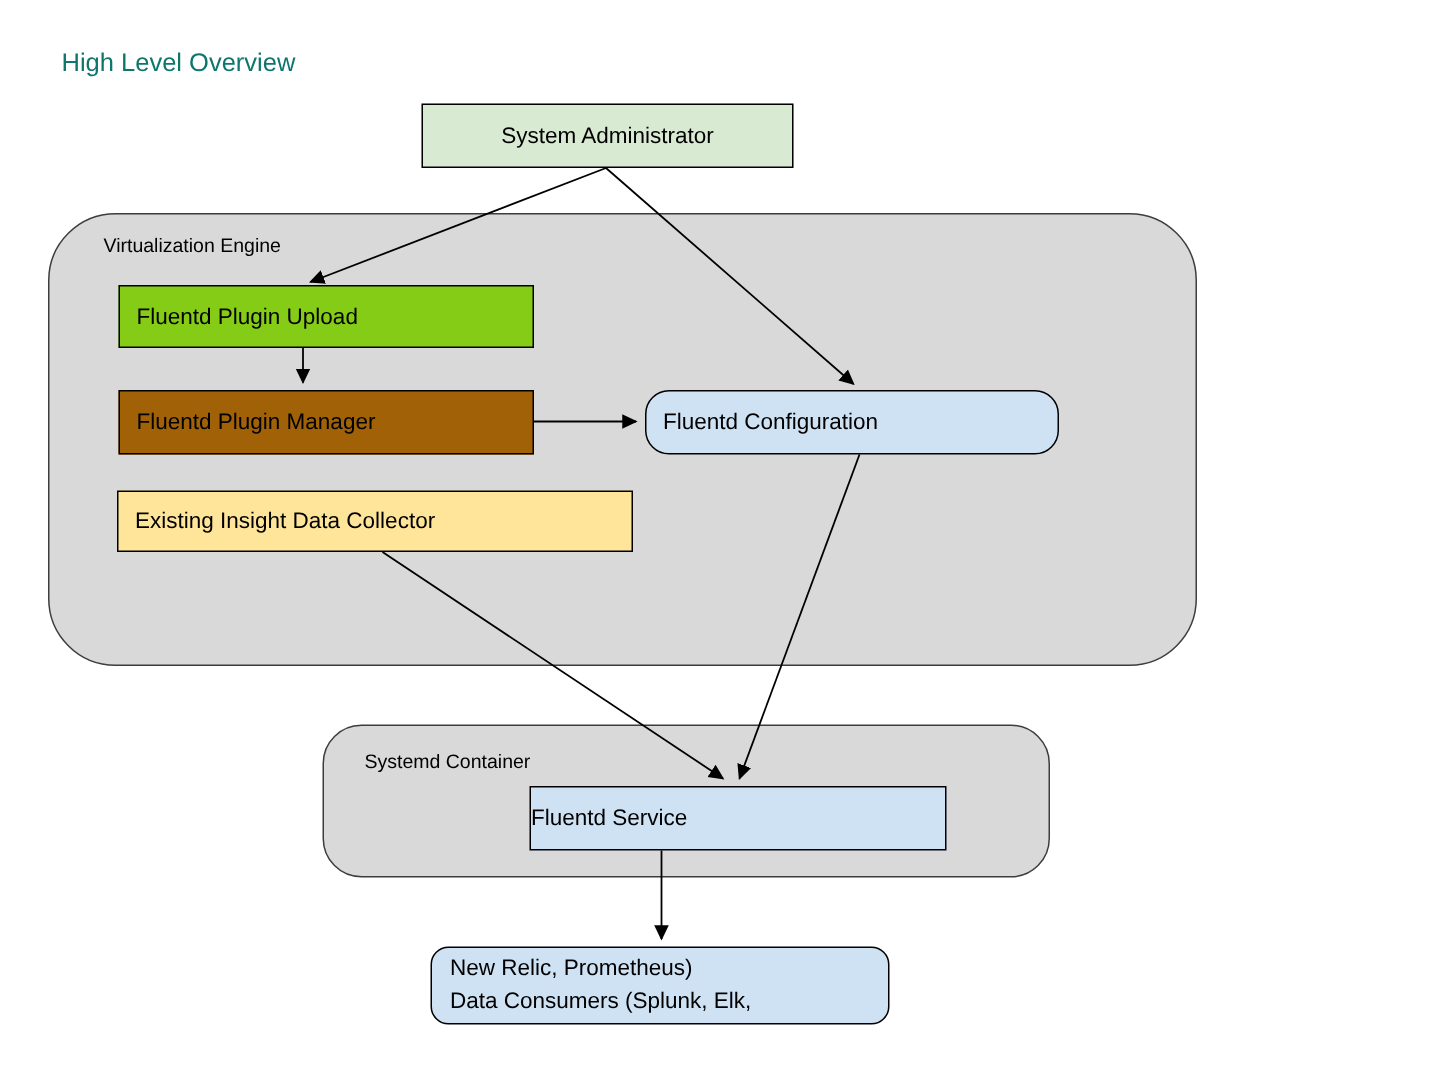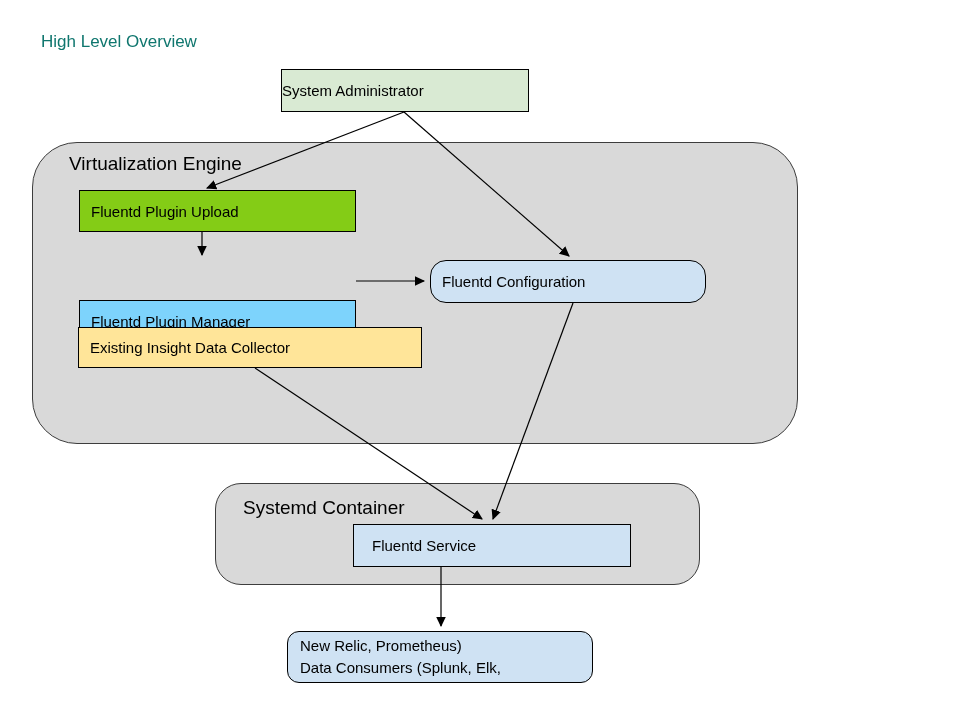--- a/index.html
+++ b/index.html
@@ -24,56 +24,56 @@
     color: #0f766e;
   }
   .container {
     position: absolute;
     background: #d9d9d9;
     border: 1px solid #3d3d3d;
     box-sizing: border-box;
   }
   .container-label {
     position: absolute;
-    font-size: 19px;
+    font-size: 13px;
     line-height: 19px;
     color: #000;
     white-space: nowrap;
   }
   .node {
     position: absolute;
     border: 1px solid #000;
     box-sizing: border-box;
     display: flex;
     align-items: center;
     font-size: 15px;
     line-height: 19px;
     color: #000;
     white-space: nowrap;
   }
-  .node.centered { justify-content: flex-start; }
+  .node.centered { justify-content: center; }
   .node.padded   { padding-left: 11px; }
 
   #virtualization-engine {
     left: 32px; top: 142px;
     width: 766px; height: 302px;
     border-radius: 45px;
   }
   #systemd-container {
     left: 199px; top: 483px;
     width: 485px; height: 102px;
     border-radius: 26px;
     margin-left: 16px;
   }
   #node-system-administrator { left: 281px; top: 69px;  width: 248px; height: 43px; }
   #node-fluentd-plugin-upload { left: 79px; top: 190px; width: 277px; height: 42px; }
   #node-fluentd-plugin-manager { left: 79px; top: 260px; width: 277px; height: 43px; }
   #node-fluentd-configuration { left: 430px; top: 260px; width: 276px; height: 43px; }
   #node-existing-insight-data-collector { left: 78px; top: 327px; width: 344px; height: 41px; }
-  #node-fluentd-service { left: 353px; top: 524px; width: 278px; height: 43px; padding-left: 18px; }
+  #node-fluentd-service { left: 353px; top: 524px; width: 278px; height: 43px; padding-left: 0; }
   #node-data-consumers {
     left: 287px; top: 631px;
     width: 306px; height: 52px;
     border-radius: 12px;
     flex-direction: column;
     align-items: flex-start;
     justify-content: center;
     padding-left: 12px;
     line-height: 22px;
   }
@@ -102,21 +102,21 @@
 </div>
 
 <div class="node centered" id="node-system-administrator" style="background: rgb(217, 234, 211);">
   <span>System Administrator</span>
 </div>
 
 <div class="node padded" id="node-fluentd-plugin-upload" style="background: #84cc16;">
   <span>Fluentd Plugin Upload</span>
 </div>
 
-<div class="node padded" id="node-fluentd-plugin-manager" style="background: #7dd3fc; margin-top: 40px;">
+<div class="node padded" id="node-fluentd-plugin-manager" style="background: #a16207;">
   <span>Fluentd Plugin Manager</span>
 </div>
 
 <div class="node padded" id="node-fluentd-configuration" style="background: rgb(207, 226, 243); border-radius: 16px;">
   <span>Fluentd Configuration</span>
 </div>
 
 <div class="node padded" id="node-existing-insight-data-collector" style="background: rgb(255, 229, 153);">
   <span>Existing Insight Data Collector</span>
 </div>

